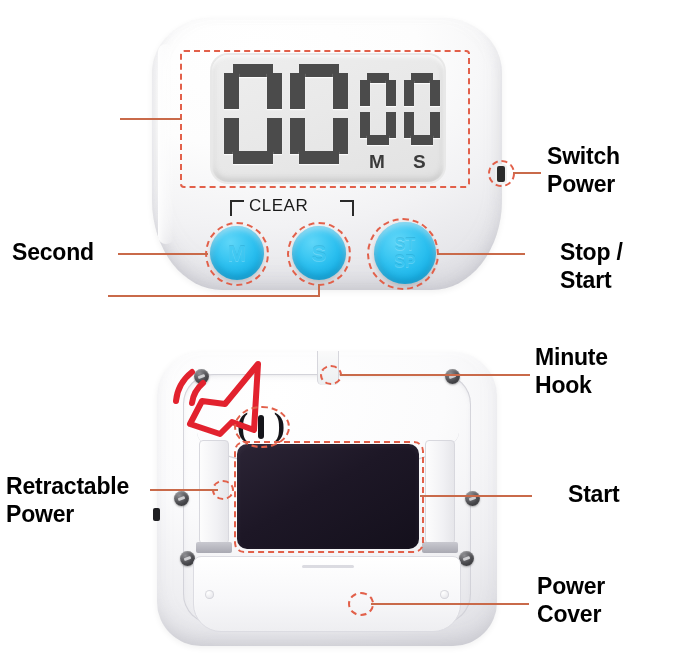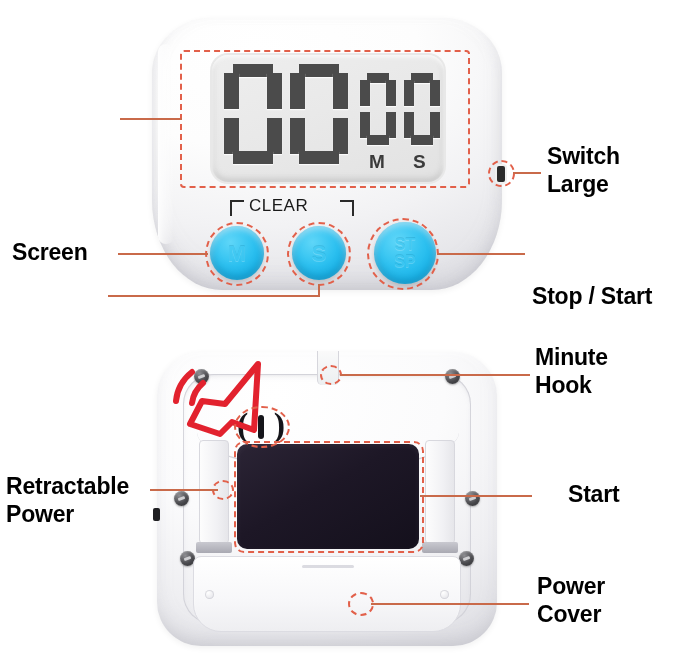--- a/index.html
+++ b/index.html
@@ -317,24 +317,24 @@
   <div class="dash-circle" style="left:367px; top:218px; width:72px; height:72px;"></div>
   <div class="dash-circle" style="left:488px; top:160px; width:27px; height:27px;"></div>
 
   <div class="leader" style="left:120px; top:118px; width:62px;"></div>
   <div class="leader" style="left:118px; top:253px; width:90px;"></div>
   <div class="leader" style="left:108px; top:295px; width:212px;"></div>
   <div class="leader v" style="left:318px; top:284px; height:12px;"></div>
   <div class="leader" style="left:513px; top:172px; width:28px;"></div>
   <div class="leader" style="left:437px; top:253px; width:88px;"></div>
 
-  <div class="callout left" style="left:12px; top:238px;">Screen</div>
+  <div class="callout left" style="left:12px; top:238px;">Second</div>
   <div class="callout right" style="left:547px; top:142px;">Switch
-Large</div>
-  <div class="callout right" style="left:532px; top:238px;margin-top:44px;">Stop / Start</div>
+Power</div>
+  <div class="callout right" style="left:560px; top:238px;">Stop / Start</div>
 
   <div id="back-body">
     <div id="back-inner"></div>
     <div id="back-crease"></div>
     <div id="hook-notch"></div>
     <div id="side-nub"></div>
 
     <div class="screw" style="left:37px; top:17px;"></div>
     <div class="screw" style="right:37px; top:17px;"></div>
     <div class="screw" style="left:17px; top:139px;"></div>

